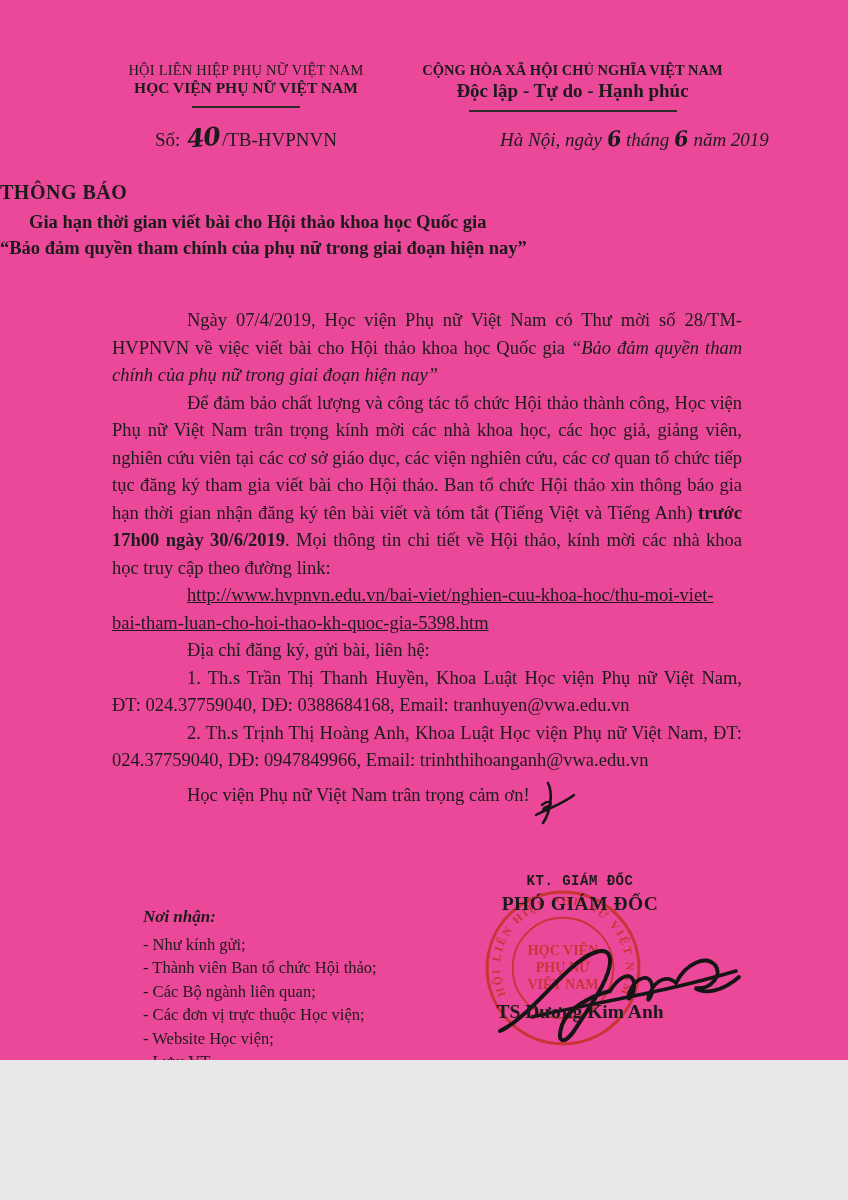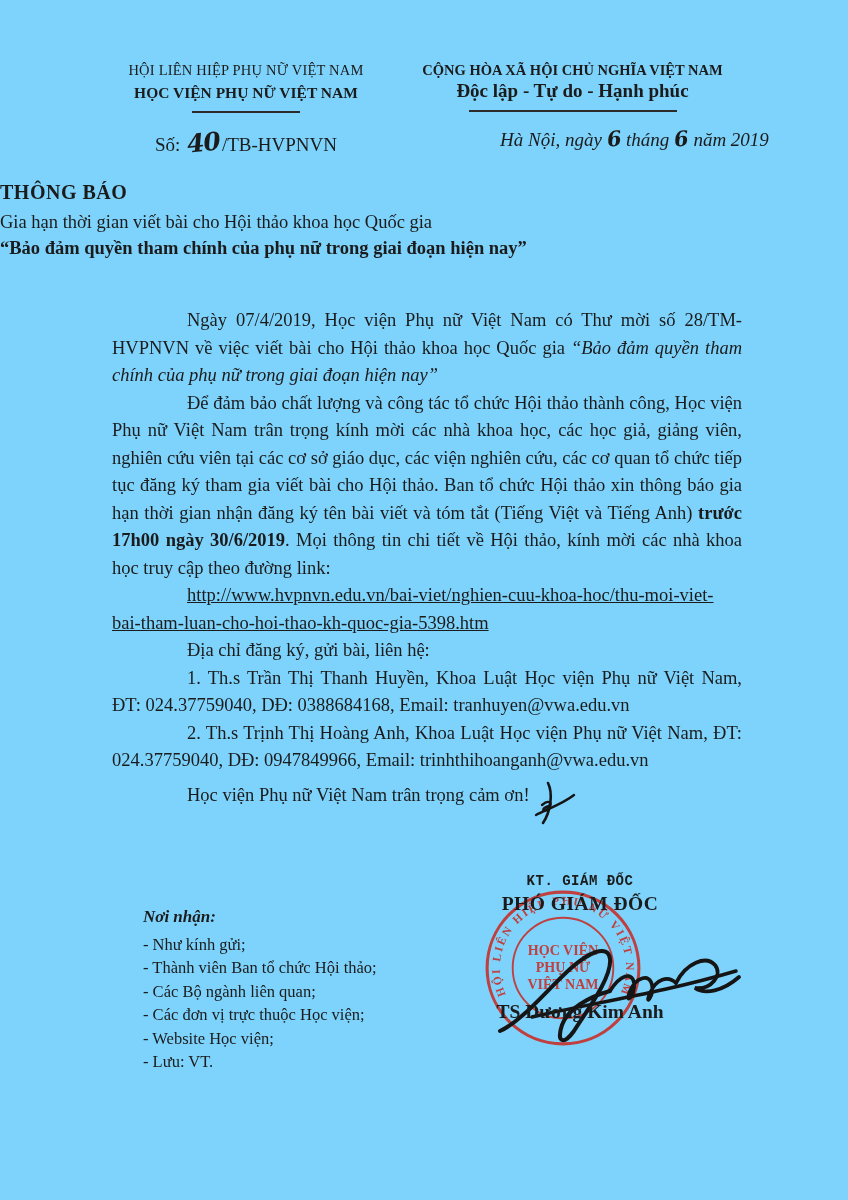--- a/index.html
+++ b/index.html
@@ -1,32 +1,32 @@
 <!DOCTYPE html>
 <html><head>
 <meta charset="utf-8">
 <style>
   * { margin:0; padding:0; box-sizing:border-box; }
   html,body { background:#e8e8e8; }
   .page {
     position:relative;
-    width:848px; height:1200px;
+    width:848px; height:1060px;
     margin:0 auto;
-    background:#7dd3fc;
+    background:#ec4899;
     font-family:"Liberation Serif", serif;
     color:#1b1b1b;
     overflow:hidden;
   }
   
   .hdr-left {
     position:absolute; top:62px; left:118px; width:256px;
     text-align:center;
   }
   .hdr-left .l1 { font-size:14.5px; font-weight:400; letter-spacing:.2px; white-space:nowrap; }
-  .hdr-left .l2 { font-size:15.5px; font-weight:700; margin-top:5px; white-space:nowrap; }
+  .hdr-left .l2 { font-size:15.5px; font-weight:700; white-space:nowrap; }
   .hdr-rule-left { width:108px; border-top:2px solid #2b2b2b; margin:9px auto 0; }
   .so-line { margin-top:15px; font-size:19px; white-space:nowrap; }
   .hand {
     font-family:"DejaVu Serif", serif;
     font-style:italic; font-weight:600;
     display:inline-block; transform:rotate(-6deg);
   }
   .so-line .hand { font-size:25px; letter-spacing:-1px; padding:0 2px; }
 
   .hdr-right {
@@ -35,21 +35,21 @@
   }
   .hdr-right .l1 { font-size:14.5px; font-weight:700; white-space:nowrap; }
   .hdr-right .l2 { font-size:19px; font-weight:700; margin-top:1px; white-space:nowrap; }
   .hdr-rule-right { width:208px; border-top:2px solid #2b2b2b; margin:8px auto 0; }
   .date-line { margin-top:14px; font-size:19px; font-style:italic; white-space:nowrap; margin-left:95px; text-align:left; }
   .date-line .hand { font-size:21px; }
 
   
   .title-block { position:absolute; top:181px; left:0; width:100%; text-align:left; }
   .title-block .t1 { font-size:20px; font-weight:700; letter-spacing:.5px; }
-  .title-block .t2 { font-size:18.5px; font-weight:400; margin-top:8px; }
+  .title-block .t2 { font-size:18.5px; font-weight:700; margin-top:8px;margin-left:29px; }
   .title-block .t3 { font-size:18.5px; font-weight:700; margin-top:5px; }
 
   
   .body-block {
     position:absolute; top:283px; left:112px; width:630px;
     font-size:18.5px; line-height:27.5px; text-align:justify;
   }
   .body-block p { text-indent:75px; margin:0; }
   .p-gap { margin-top:24px !important; }
   .salut-label { font-style:italic; text-decoration:underline; }

